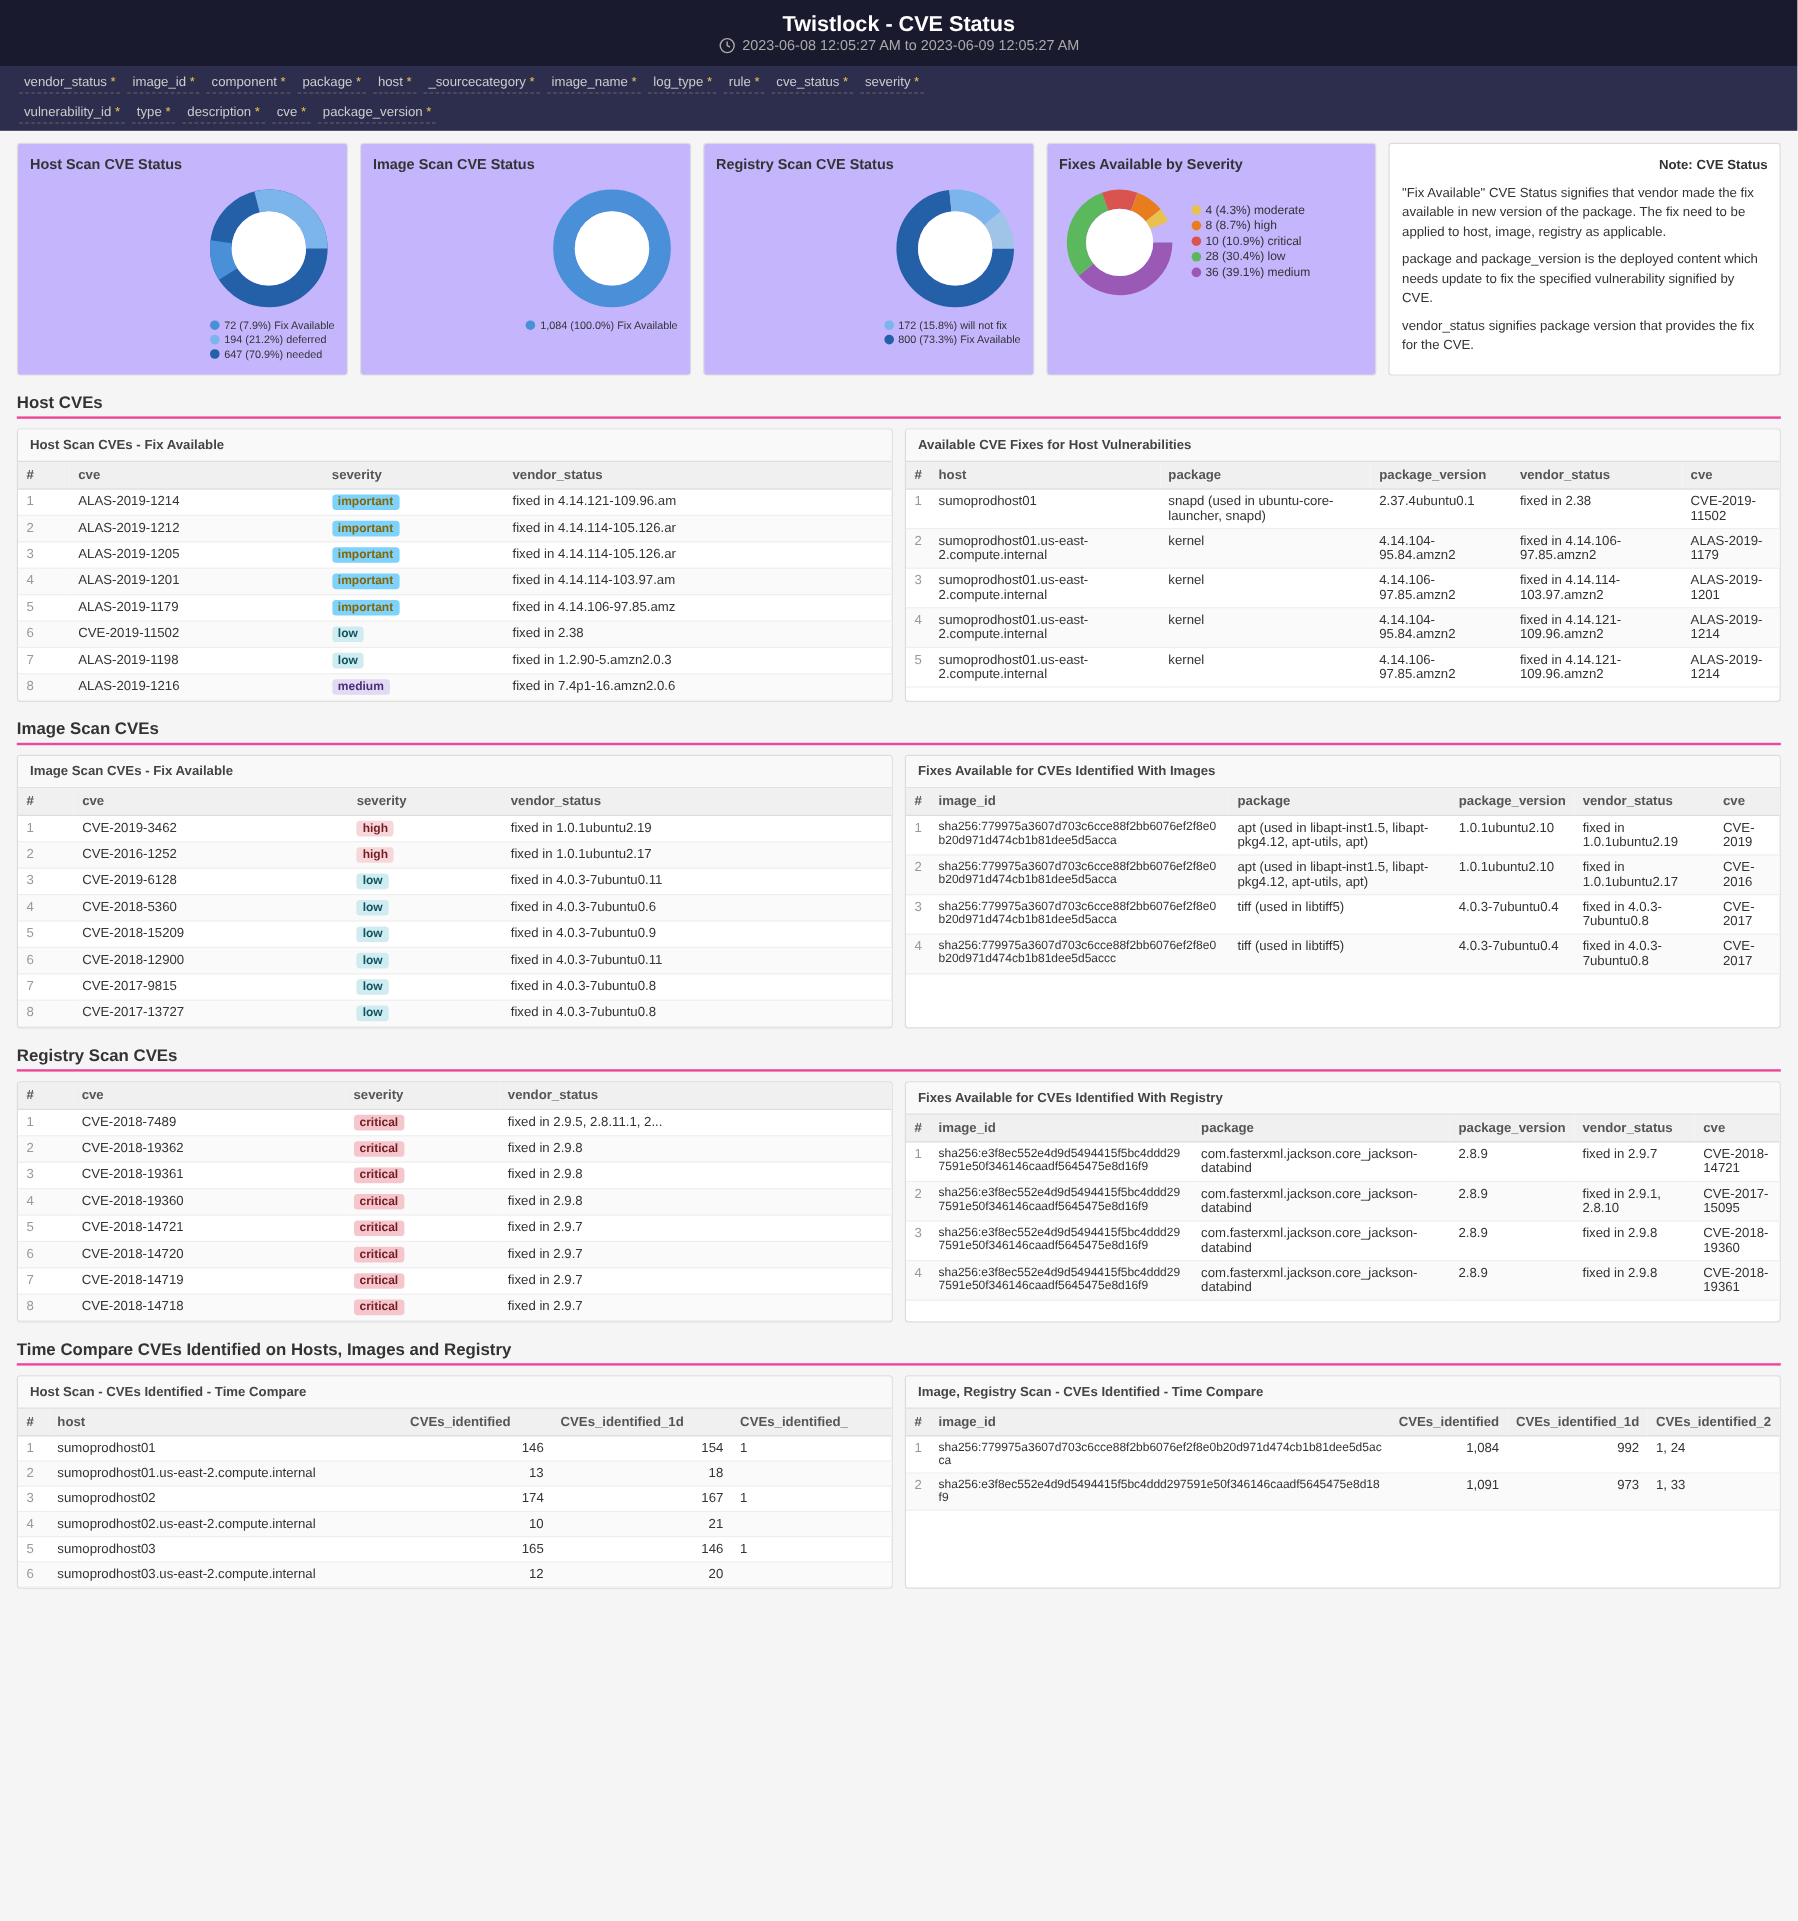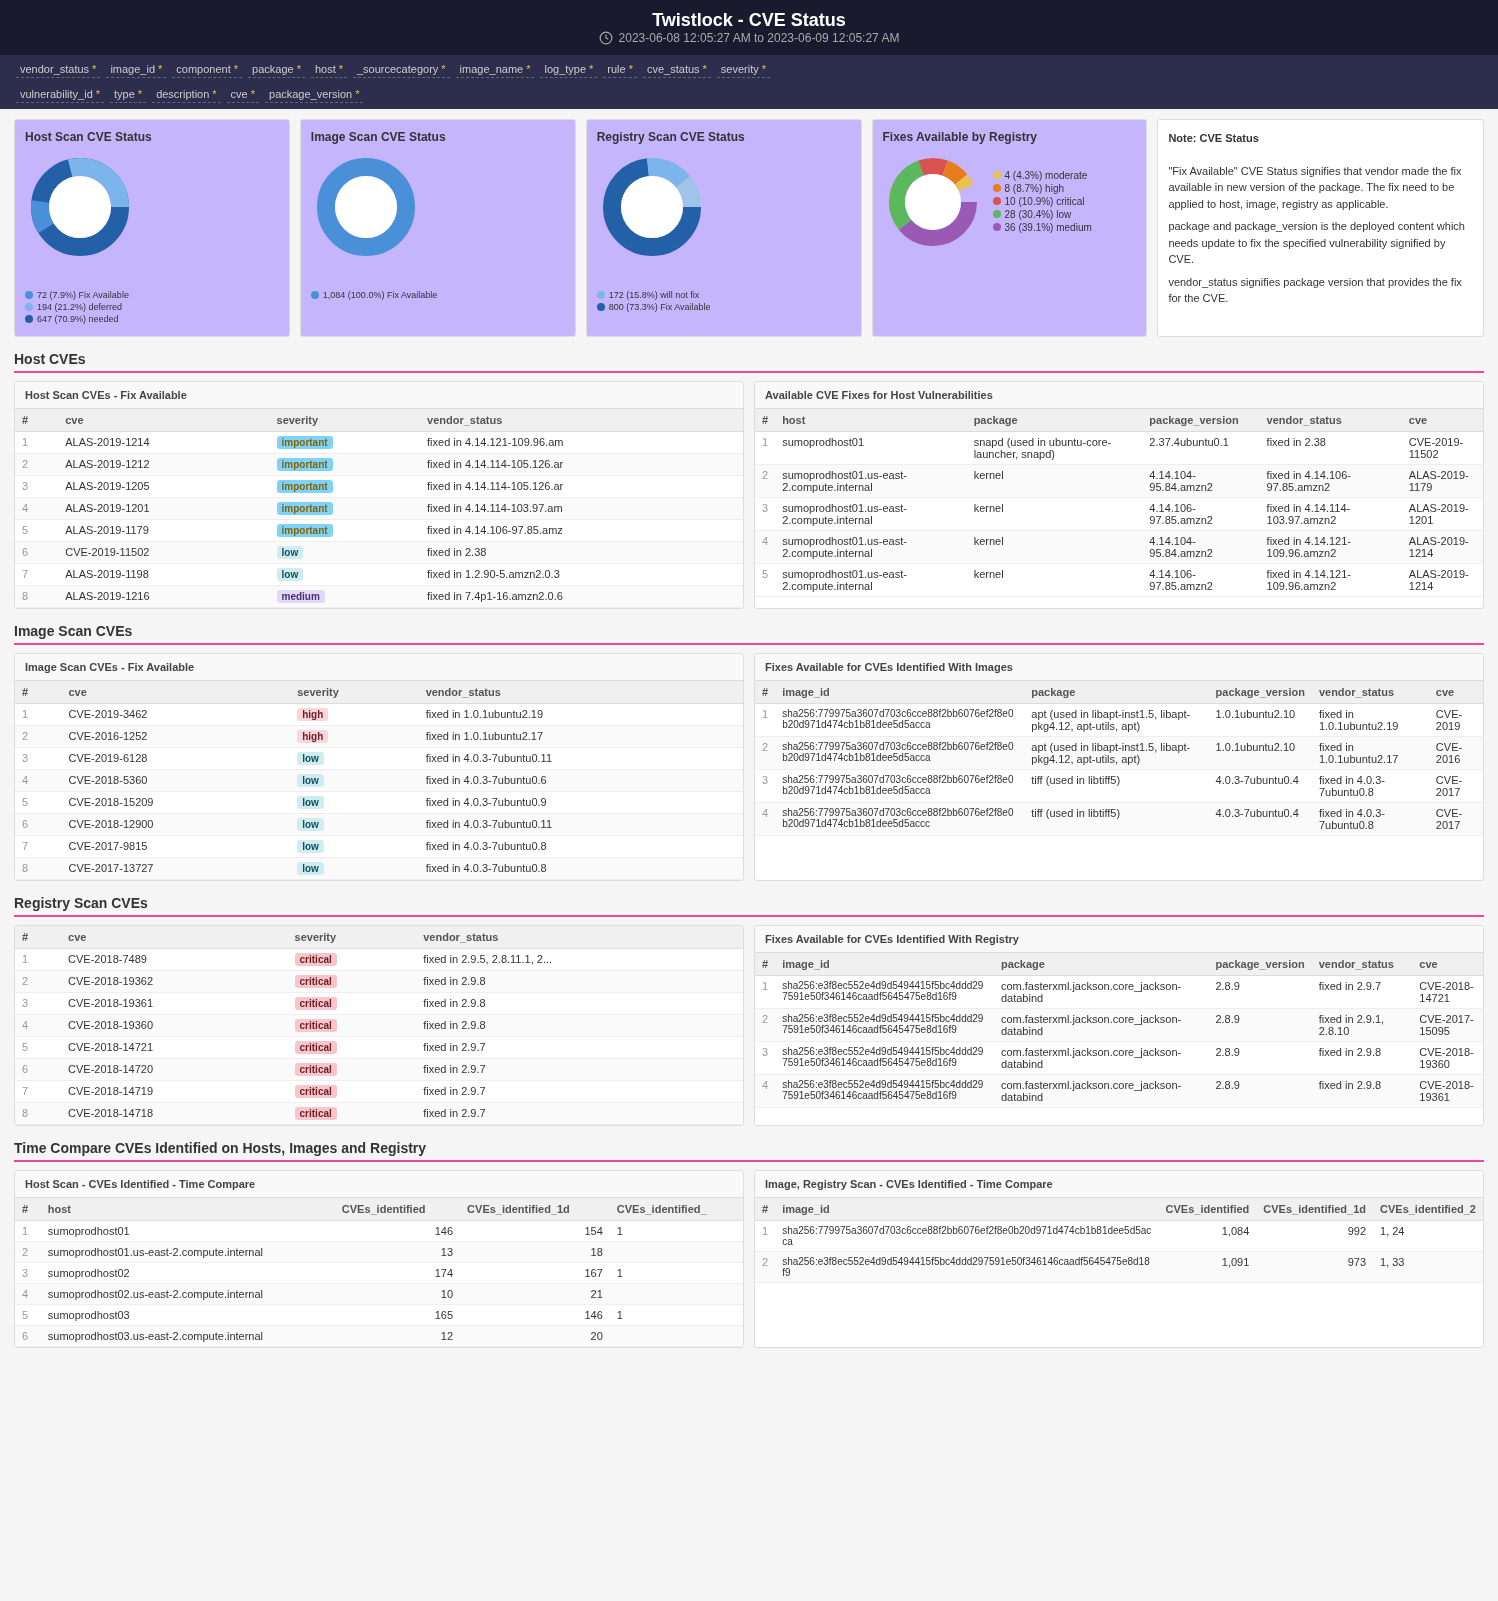--- a/index.html
+++ b/index.html
@@ -67,24 +67,23 @@
       flex: 1;
     }
     .chart-card-title {
       font-size: 12px;
       font-weight: bold;
       margin-bottom: 8px;
       color: #333;
     }
     .donut-container {
       display: flex;
-      align-items: flex-start;
+      align-items: flex-end;
       justify-content: center;
       flex-direction: column;
-      gap: 24px;
     }
     .legend-item {
       display: flex;
       align-items: center;
       gap: 4px;
       margin-bottom: 2px;
     }
     .legend-dot {
       width: 8px;
       height: 8px;
@@ -95,21 +94,22 @@
       background: white;
       border: 1px solid #ddd;
       border-radius: 3px;
       padding: 10px;
       flex: 1.2;
       font-size: 11px;
       line-height: 1.5;
     }
     .note-card-title {
       font-weight: bold;
-      margin-bottom: 16px;
+      margin-bottom: 6px;
+      text-align: right;
     }
     .section-header {
       font-size: 14px;
       font-weight: bold;
       color: #333;
       margin: 10px 0 8px 0;
       padding-bottom: 4px;
       border-bottom: 2px solid #ec4899;
     }
     .two-col {
@@ -277,21 +277,21 @@
             </div>
           <div class="legend-item">
               <div class="legend-dot" style="background:#2460a7"></div>
               <span>800 (73.3%) Fix Available</span>
             </div>
         </div>
       </div>
     </div>
 
     <div class="chart-card">
-      <div class="chart-card-title">Fixes Available by Registry</div>
+      <div class="chart-card-title">Fixes Available by Severity</div>
       <div style="display:flex;align-items:center;gap:10px">
         <svg width="100" height="100" viewBox="0 0 100 100">
 
           <circle cx="50" cy="50" r="36" fill="none" stroke="#9b59b6" stroke-width="16" stroke-dasharray="88.4 226.2" stroke-dashoffset="0"></circle>
 
           <circle cx="50" cy="50" r="36" fill="none" stroke="#5cb85c" stroke-width="16" stroke-dasharray="68.7 226.2" stroke-dashoffset="-88.4"></circle>
 
           <circle cx="50" cy="50" r="36" fill="none" stroke="#d9534f" stroke-width="16" stroke-dasharray="24.7 226.2" stroke-dashoffset="-157.1"></circle>
 
           <circle cx="50" cy="50" r="36" fill="none" stroke="#e87d1e" stroke-width="16" stroke-dasharray="19.7 226.2" stroke-dashoffset="-181.8"></circle>

